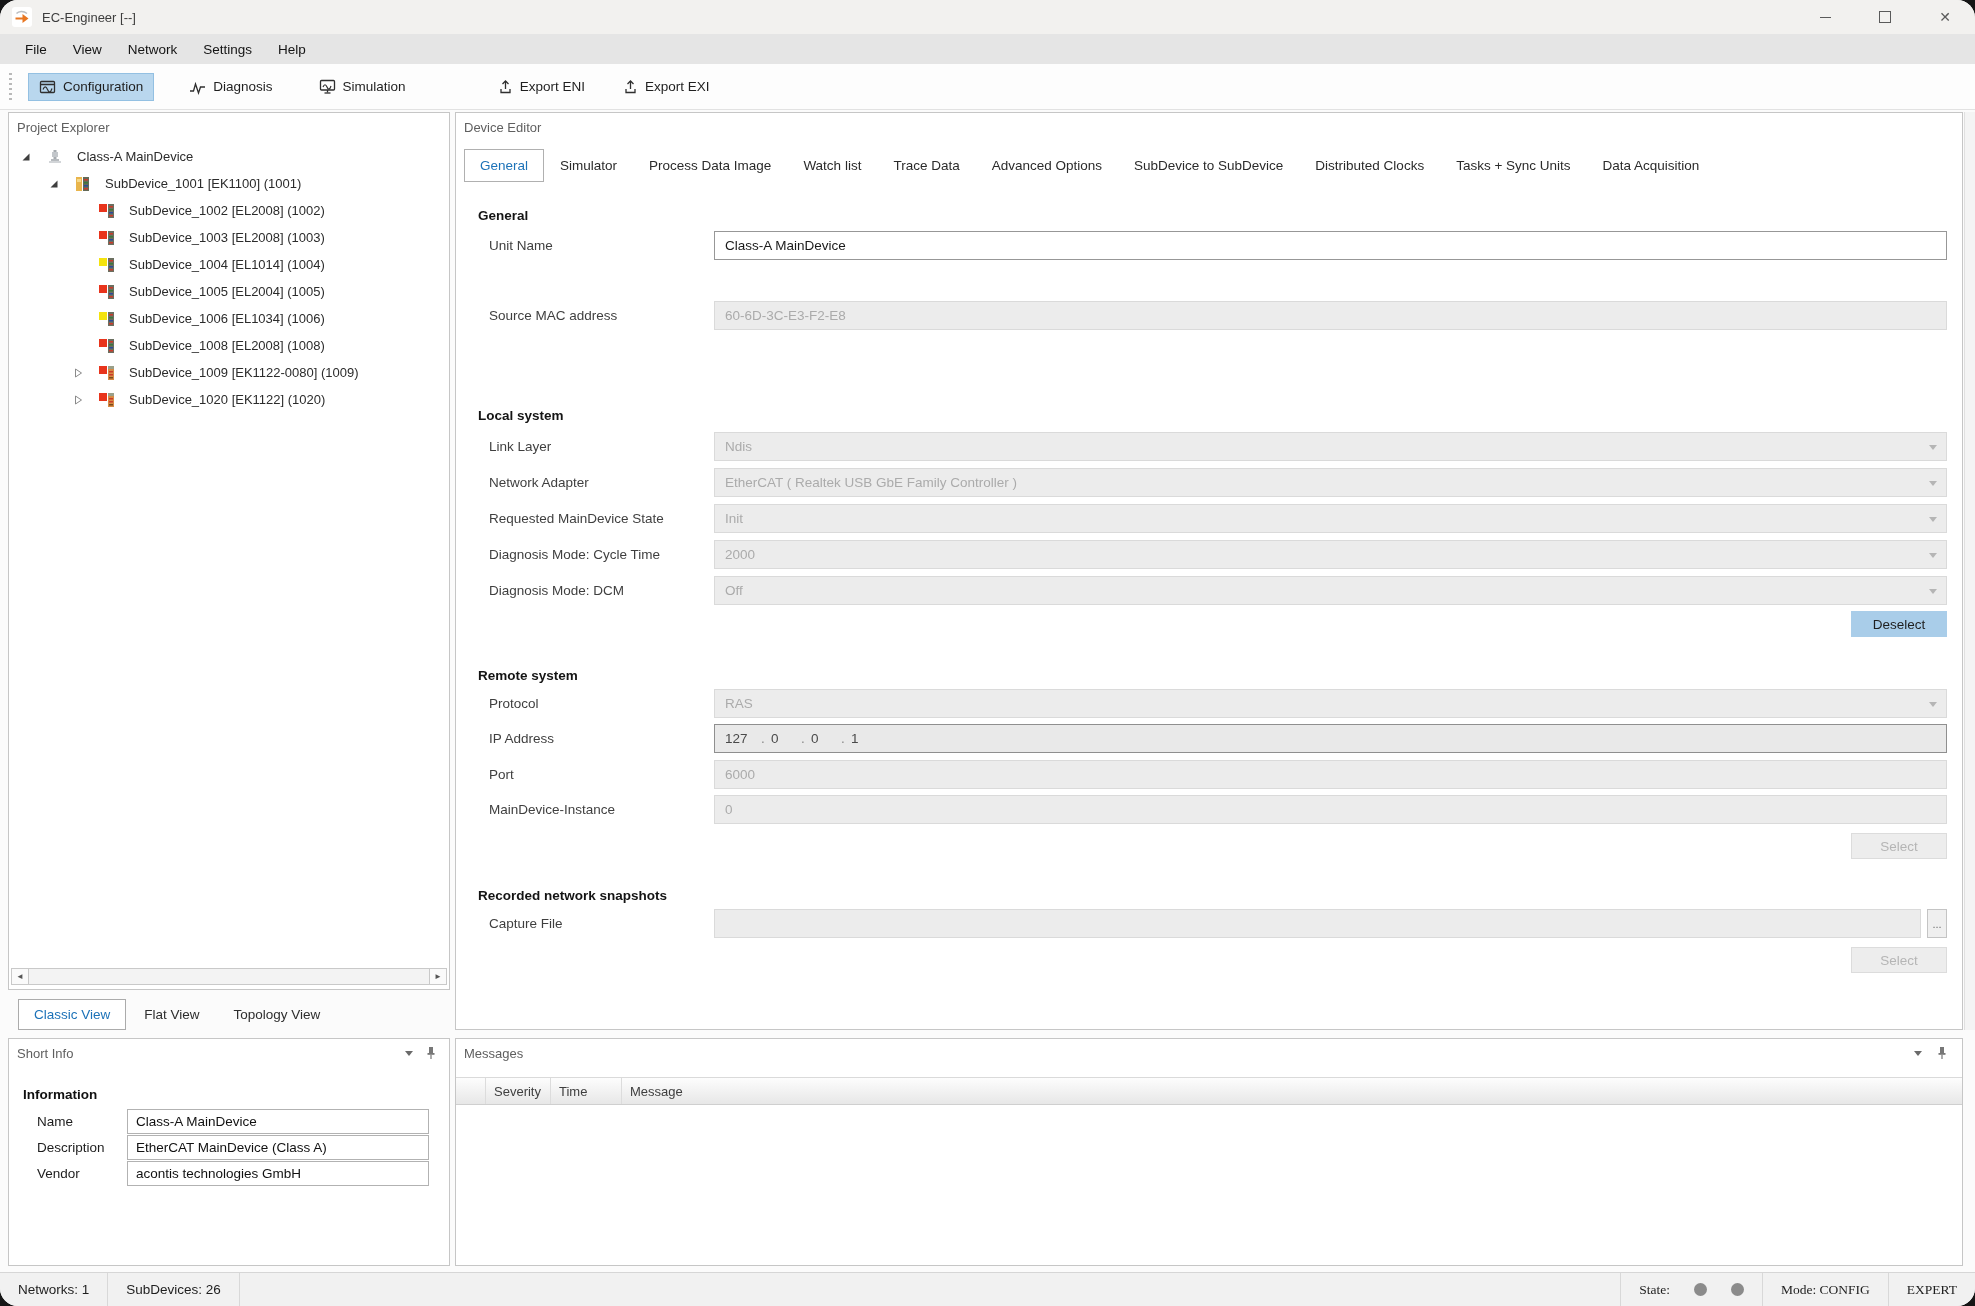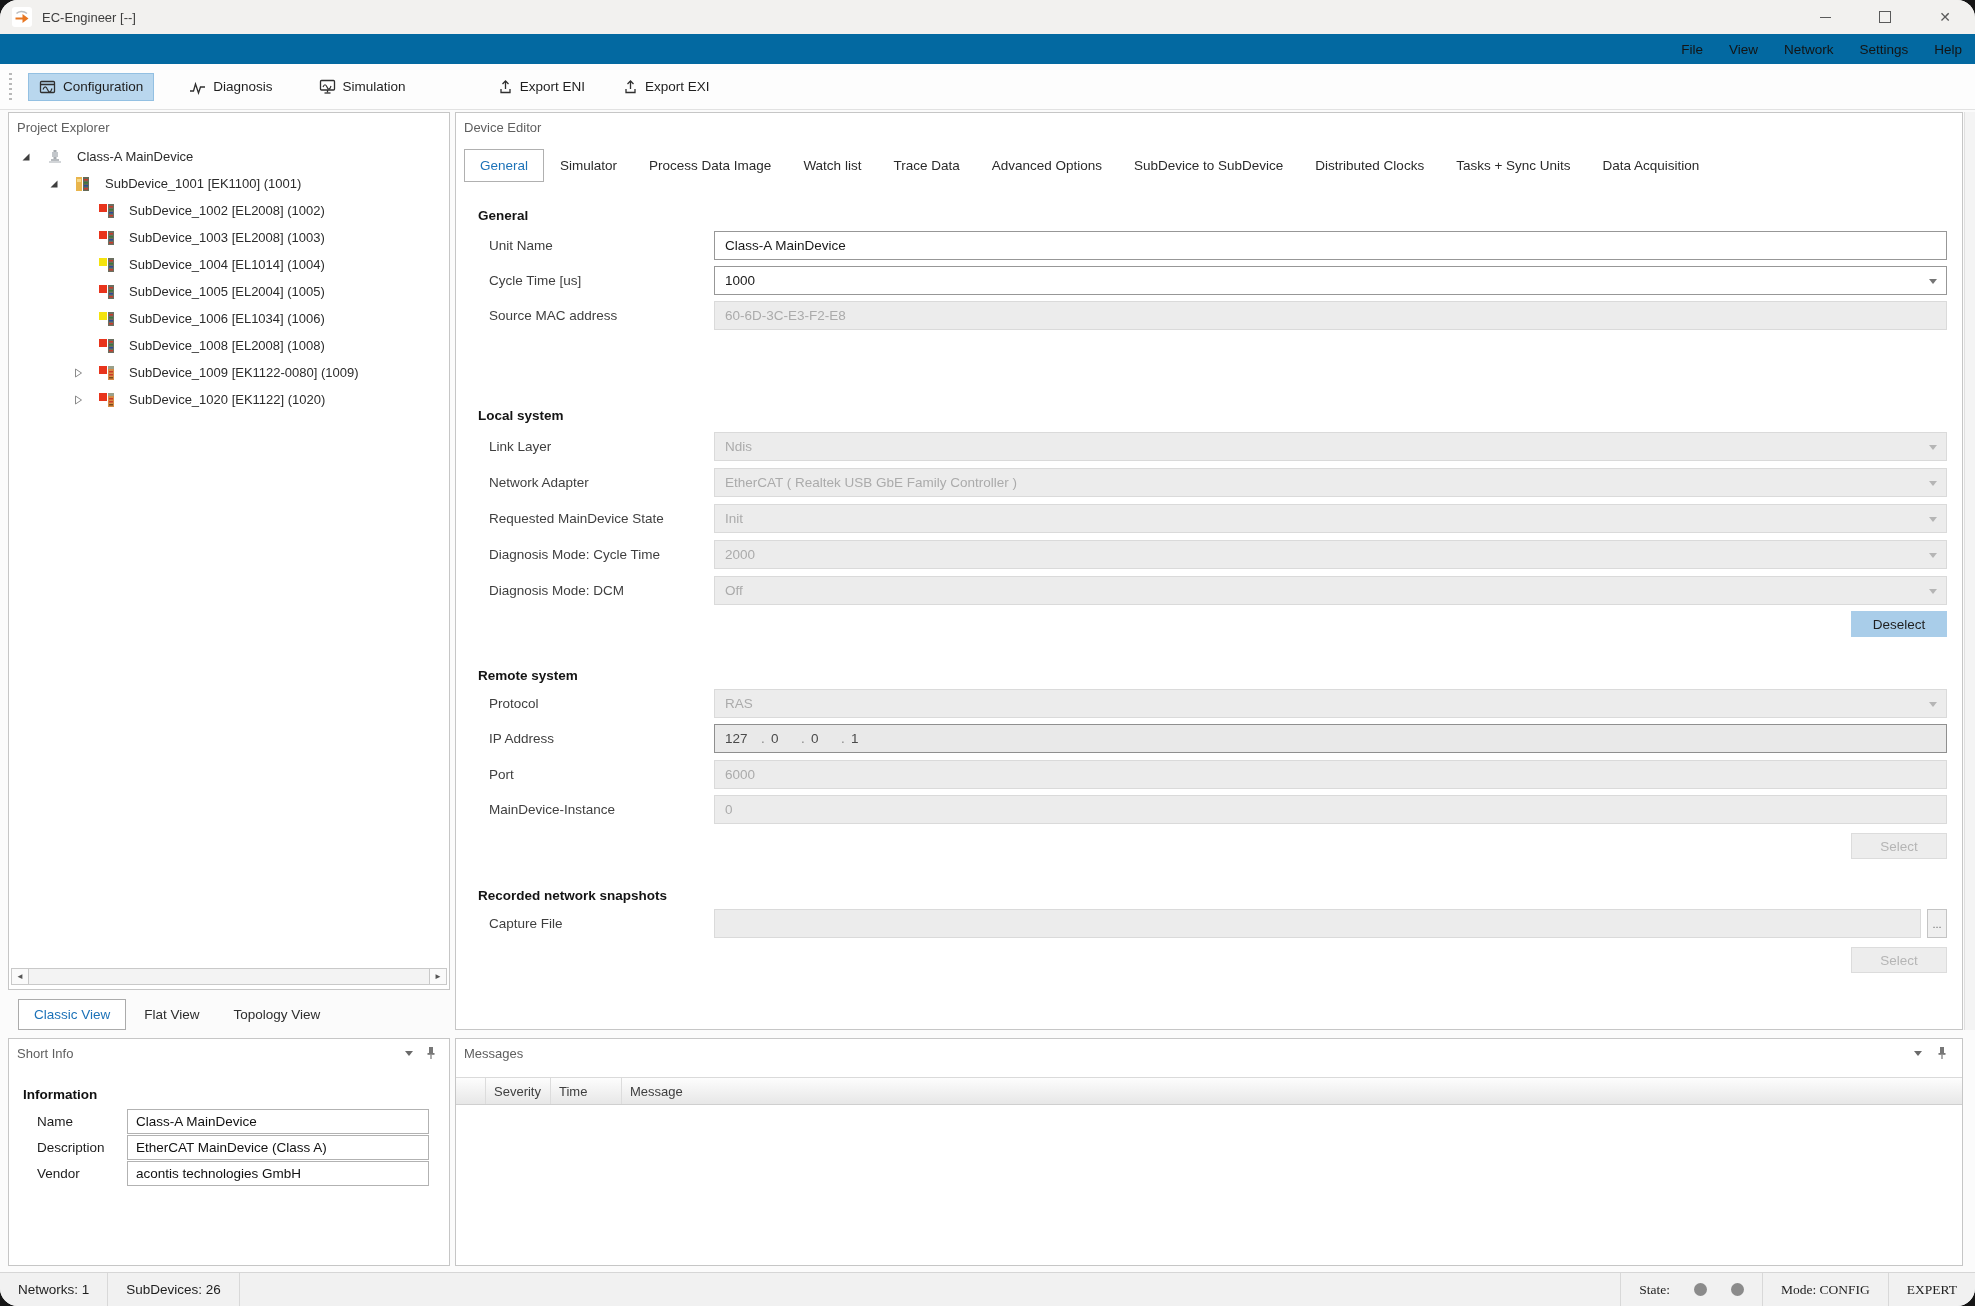--- a/index.html
+++ b/index.html
@@ -11,21 +11,21 @@
   .titlebar{position:absolute;top:0;left:0;right:0;height:34px;background:#f2f1ef;display:flex;align-items:center;padding-left:12px;box-sizing:border-box;}
   .app-icon{width:20px;height:20px;display:flex;align-items:center;justify-content:center;background:#fff;border-radius:3px;}
   .win-title{margin-left:10px;font-size:13px;color:#3d3d3d;}
   .win-controls{margin-left:auto;display:flex;height:100%;}
   .win-btn{width:60px;height:100%;display:flex;align-items:center;justify-content:center;color:#5a5a5a;font-size:13px;}
   .glyph-min{display:block;width:11px;height:1px;background:#5a5a5a;}
   .glyph-max{display:block;width:10px;height:10px;border:1px solid #5a5a5a;}
   .glyph-close{font-size:14px;color:#5a5a5a;}
 
   
-  .menubar{position:absolute;top:34px;left:0;right:0;height:30px;background:#0369a1;display:flex;align-items:center;padding-left:6px;font-size:13.5px;color:#141414;justify-content:flex-end;}
+  .menubar{position:absolute;top:34px;left:0;right:0;height:30px;background:#e5e5e5;display:flex;align-items:center;padding-left:12px;font-size:13.5px;color:#141414;}
   .menu-item{padding:0 13px;height:100%;display:flex;align-items:center;}
 
   
   .toolbar{position:absolute;top:64px;left:0;right:0;height:46px;background:#fdfdfd;border-bottom:1px solid #e2e2e2;display:flex;align-items:center;padding-left:9px;box-sizing:border-box;}
   .grip{width:3px;height:28px;background:repeating-linear-gradient(180deg,#b9b9b9 0 2px,transparent 2px 5px);margin-right:16px;}
   .tb-btn{display:flex;align-items:center;gap:7px;padding:5px 10px;font-size:13.5px;color:#1f1f1f;border:1px solid transparent;}
   .tb-btn.selected{background:#b9d7ee;border-color:#93c0e2;}
   .tb-btn svg{flex:0 0 auto;}
   .ml24{margin-left:24px;} .ml70{margin-left:70px;} .ml16{margin-left:16px;}
 
@@ -480,27 +480,20 @@
           <div class="de-tab tab-normal"><span>Data Acquisition</span></div>
         </div>
 
       <div class="sec-h" style="top:95px;">General</div>
       <div class="fr" style="top:121px;">
         <span class="fl">Unit Name</span>
         <div class="fc enabled">
               <span>Class-A MainDevice</span>
             </div>
       </div>
-      <div class="fr" style="top:156px;">
-        <span class="fl">Cycle Time [us]</span>
-        <div class="fc enabled">
-              <span>1000</span>
-              <span class="caret"></span>
-            </div>
-      </div>
       <div class="fr" style="top:191px;">
         <span class="fl">Source MAC address</span>
         <div class="fc disabled">
               <span>60-6D-3C-E3-F2-E8</span>
             </div>
       </div>
 
       <div class="sec-h" style="top:295px;">Local system</div>
       <div class="local-rows">
 

